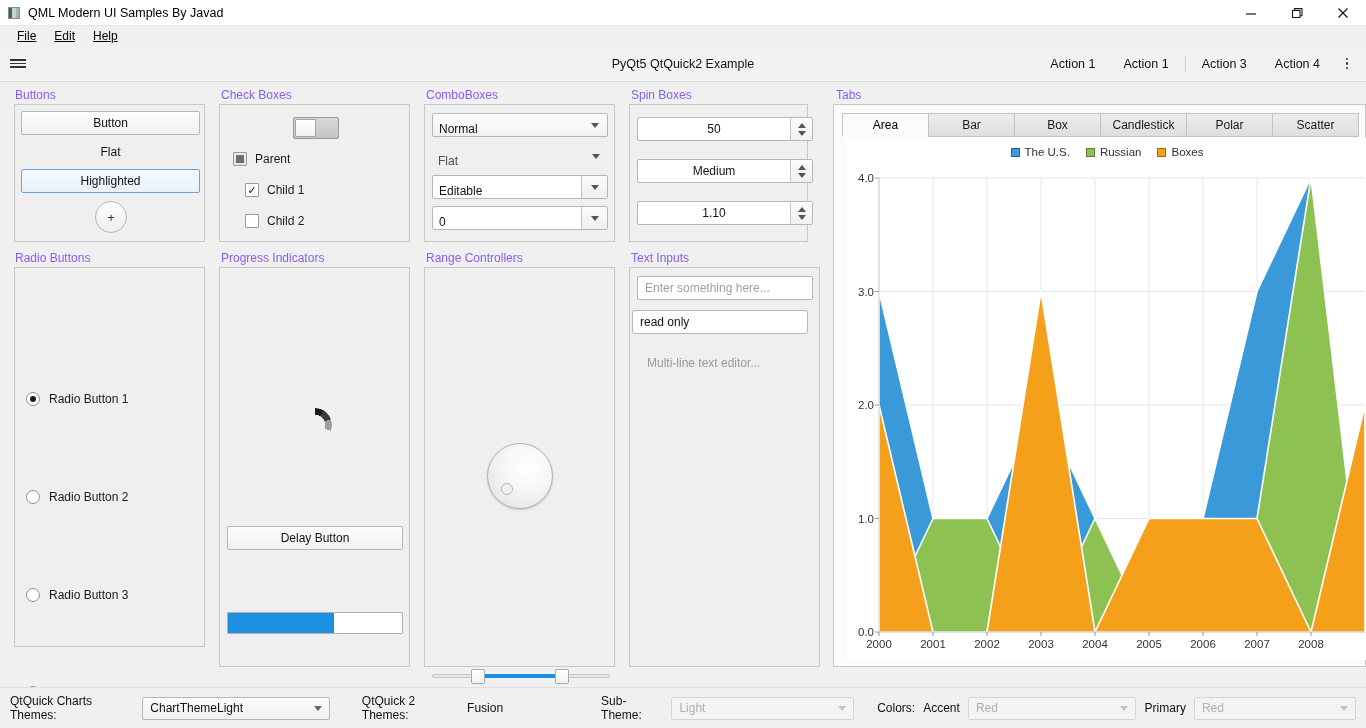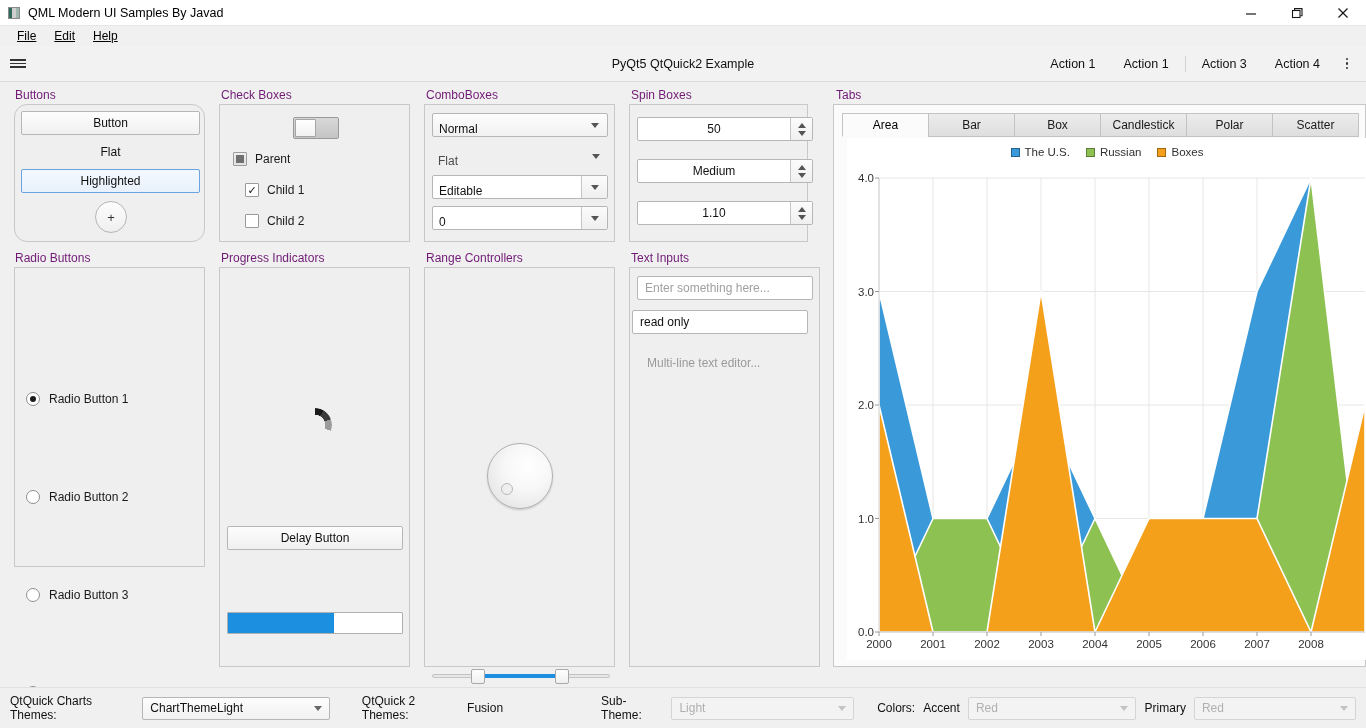--- a/index.html
+++ b/index.html
@@ -50,21 +50,21 @@
   }
   .tb-actions { margin-left:auto; display:flex; align-items:center; padding-right:6px; z-index:2; }
   .tb-action { font-size:12.5px; color:#111; padding:0 14px; }
   .tb-sep { width:1px; height:16px; background:#d2d2d2; margin:0 2px; }
   .kebab { width:26px; display:flex; flex-direction:column; align-items:center; justify-content:center; gap:2px; }
   .kebab i { width:2.5px; height:2.5px; border-radius:50%; background:#333; display:block; }
 
   
   .content { position:relative; height:607px; background:#f0f0f0; }
 
-  .grouplabel { position:absolute; font-size:12px; color:#701a75; }
+  .grouplabel { position:absolute; font-size:12px; color:#8b5cf6; }
   .groupbox {
     position:absolute; background:#efefef;
     border:1px solid #c8c8c8;
   }
 
   
   .qbtn {
     background:linear-gradient(#fdfdfd,#f0f0f0);
     border:1px solid #b6b6b6; border-radius:2px;
     display:flex; align-items:center; justify-content:center;
@@ -276,21 +276,21 @@
         <i></i>
         <i></i>
         <i></i>
       </div>
   </div>
 </div>
 
 <div class="content">
 
   <div class="grouplabel" style="left:15px; top:6px;">Buttons</div>
-  <div class="groupbox" style="left:14px; top:22px; width:191px; height:138px;border-radius:13px;">
+  <div class="groupbox" style="left:14px; top:22px; width:191px; height:138px;">
     <div class="qbtn" style="position:absolute;left:6px;top:6px;width:179px;height:24px;">Button</div>
     <div class="qbtn flat" style="position:absolute;left:6px;top:36px;width:179px;height:22px;">Flat</div>
     <div class="qbtn highlight" style="position:absolute;left:6px;top:64px;width:179px;height:24px;">Highlighted</div>
     <div class="qround" style="position:absolute;left:80px;top:96px;">+</div>
   </div>
 
   <div class="grouplabel" style="left:221px; top:6px;">Check Boxes</div>
   <div class="groupbox" style="left:219px; top:22px; width:191px; height:138px;">
     <div class="qswitch" style="position:absolute;left:73px;top:12px;">
       <div class="knob"></div>
@@ -354,21 +354,21 @@
     <div class="qspin" style="position:absolute;left:7px;top:96px;width:176px;">
       <div class="val">1.10</div>
       <div class="btns">
           <span class="up"></span>
           <span class="down"></span>
         </div>
     </div>
   </div>
 
   <div class="grouplabel" style="left:15px; top:169px;">Radio Buttons</div>
-  <div class="groupbox" style="left:14px; top:185px; width:191px; height:300px;">
+  <div class="groupbox" style="left:14px; top:185px; width:191px; height:380px;">
     <div class="qradiorow" style="position:absolute;left:11px;top:124px;">
       <div class="qradio on"></div>
       <span>Radio Button 1</span>
     </div>
     <div class="qradiorow" style="position:absolute;left:11px;top:222px;">
       <div class="qradio"></div>
       <span>Radio Button 2</span>
     </div>
     <div class="qradiorow" style="position:absolute;left:11px;top:320px;">
       <div class="qradio"></div>

